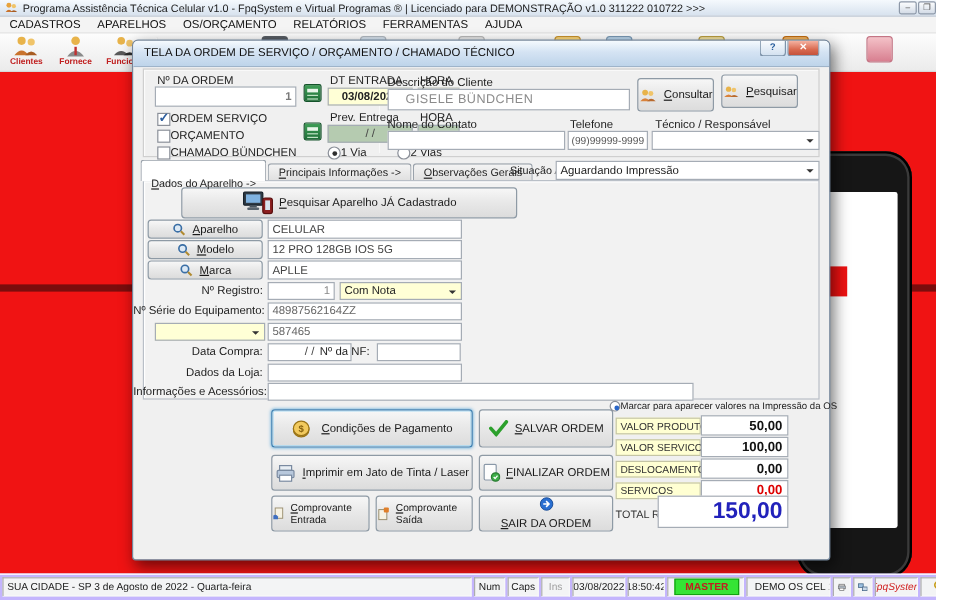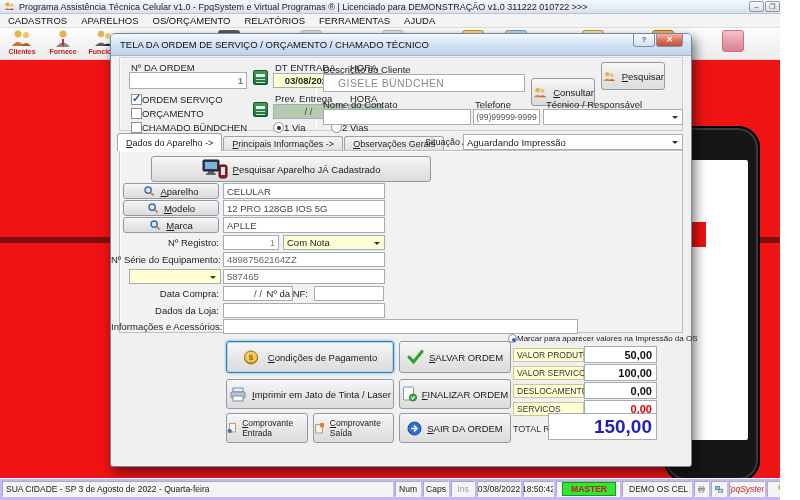--- a/index.html
+++ b/index.html
@@ -69,21 +69,21 @@
   .cb { width:11px; height:11px; background:#fff; border:1px solid #8a8f98; position:relative; }
   .cb.on::after { content:"✓"; position:absolute; left:0px; top:-3px; font-size:11px; color:#2c5d9e; font-weight:bold;}
   .rad { width:11px; height:11px; background:#fff; border:1px solid #8a8f98; border-radius:50%; position:relative; }
   .rad.on::after { content:""; position:absolute; left:2.5px; top:2.5px; width:4px; height:4px; border-radius:50%; background:#2f2f2f; }
   .rad.blue.on::after { background:#2a66c8; }
   .cbrow .cl { font-size:9.5px; color:#222; white-space:nowrap; }
 
   .tabs { position:absolute; left:6px; top:99px; display:flex; align-items:flex-end; height:18px; }
   .tab { background:linear-gradient(#f4f4f4,#dfdfdf); border:1px solid #9aa2ab; border-bottom:none;
     border-radius:3px 3px 0 0; font-size:9px; color:#222; padding:2px 8px 2px 8px; margin-right:1px; height:15px; }
-  .tab.on { background:#fff; height:18px; z-index:3; padding-top:4px; }
+  .tab.on { background:#fff; height:18px; z-index:3; padding-top:14px; }
   #tabpanel { position:absolute; left:8px; top:116px; width:564px; height:183px; background:#f2f2f2;
     border:1px solid #b9bfc7; box-shadow:inset 1px 1px 0 #fff; }
 
   .vlabel { position:absolute; background:#ffffd2; border:1px solid #c5c5a5; font-size:8.5px; color:#333;
     display:flex; align-items:center; padding-left:3px; white-space:nowrap; }
   .vval { position:absolute; background:#fff; border:1px solid #a5acb5; font-size:11px; font-weight:bold; color:#111;
     display:flex; align-items:center; justify-content:flex-end; padding-right:4px; }
   .vval.red { color:#dd0000; }
   #total-val { font-size:19px; color:#2222bb; }
   #total-lab { position:absolute; font-size:9px; color:#333; }
@@ -239,21 +239,21 @@
     <div class="cbrow" style="left:220px; top:88px;">
       <span class="rad"></span>
       <span class="cl">2 Vias</span>
     </div>
 
     <span class="lbl" style="left:212px; top:30px;">Descrição do Cliente</span>
     <div class="inp" style="left:212px; top:40px; width:202px; height:18px; color:#8b8b8b; font-size:10.5px; letter-spacing:.4px;padding-left:14px;">
         <span>GISELE BÜNDCHEN</span>
       </div>
 
-    <div class="btn" style="left:420px; top:44px; width:64px; height:28px;">
+    <div class="btn" style="left:420px; top:31px; width:64px; height:28px;">
       <svg width="16" height="13" viewBox="0 0 20 16">
           <circle cx="7" cy="5" r="3" fill="#e8b34a"></circle>
           <path d="M2 14 q5 -6 10 0 z" fill="#d9823b"></path>
           <circle cx="13" cy="6" r="2.6" fill="#f0c469"></circle>
           <path d="M9 14 q4 -5 9 0 z" fill="#b86a2e"></path>
         </svg>
       <span class="uf">Consultar</span>
     </div>
     <div class="btn" style="left:490px; top:28px; width:64px; height:28px;">
       <svg width="16" height="13" viewBox="0 0 20 16">
@@ -411,21 +411,21 @@
         </svg>
       <span class="uf">Comprovante Entrada</span>
     </div>
     <div class="btn" style="left:202px; top:379px; width:81px; height:30px; font-size:8.5px;">
       <svg width="13" height="14" viewBox="0 0 13 14">
           <rect x="2" y="3" width="8" height="10" fill="#f6f2e4" stroke="#9a8f70"></rect>
           <rect x="7" y="1" width="5" height="5" rx="1" fill="#e07f2a"></rect>
         </svg>
       <span class="uf">Comprovante Saída</span>
     </div>
-    <div class="btn" style="left:288px; top:379px; width:112px; height:30px;">
+    <div class="btn" style="left:288px; top:379px; width:112px; height:30px;flex-direction:column;">
       <svg width="15" height="15" viewBox="0 0 15 15">
           <circle cx="7.5" cy="7.5" r="6.5" fill="#2a6fd1" stroke="#1a4c96"></circle>
           <path d="M4 7.5 h5 M7 4.5 l3 3 l-3 3" stroke="#fff" stroke-width="1.6" fill="none"></path>
         </svg>
       <span class="uf">SAIR DA ORDEM</span>
     </div>
 
     <div class="cbrow" style="left:397px; top:300px;">
       <span class="rad blue on" style="width:9px; height:9px;"></span>
       <span class="cl" style="font-size:8px;">Marcar para aparecer valores na Impressão da OS</span>

